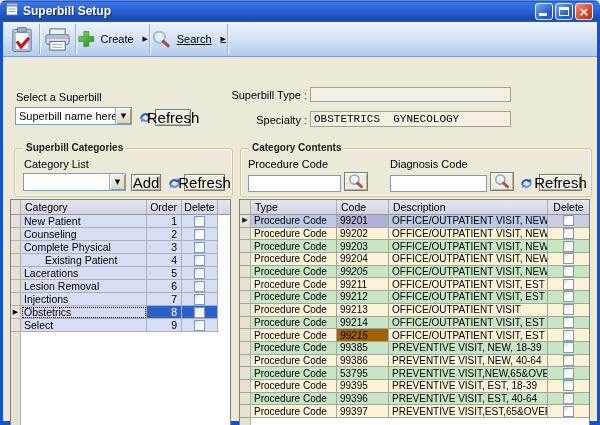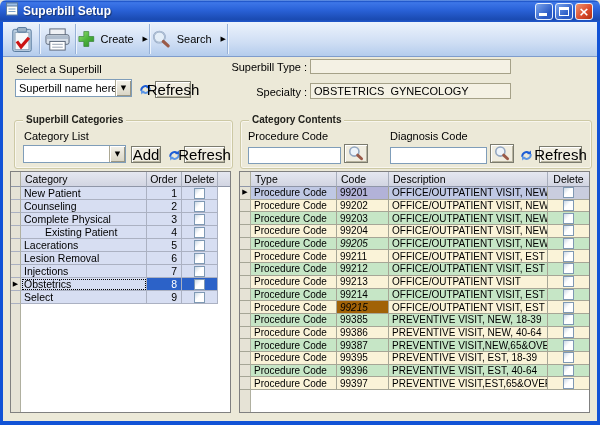--- a/index.html
+++ b/index.html
@@ -27,21 +27,21 @@
   .toolbar { position:absolute; left:3px; top:22px; width:594px; height:35px;
     background:linear-gradient(180deg,#ecf3fc 0%,#cfdef4 60%,#b4ccec 100%);
     border-bottom:1px solid #7f9ccc; }
   .tool-sep { position:absolute; top:2px; width:1px; height:30px; background:#97b1d7; box-shadow:1px 0 0 #edf4fd; }
   .tool-item { position:absolute; top:0; height:34px; display:flex; align-items:center; justify-content:center; gap:5px; }
   .tool-label { font-size:11px; color:#000; }
   .tool-arrow { font-family:"DejaVu Sans",sans-serif; font-size:7px; color:#000; margin-left:4px; }
 
   
   .client { position:absolute; left:3px; top:57px; width:594px; height:364px; background:#ece9d8; }
-  .abs { position:absolute; }
+  .abs { position:absolute;margin-top:28px; }
   .lbl { font-size:11px; color:#000; white-space:nowrap; }
 
   .field { background:#f4f1e4; border:1px solid #a5a188; font-size:11px; line-height:13px; padding:1px 3px; overflow:hidden; white-space:pre; }
 
   .combo { background:#fff; border:1px solid #7f9db9; display:flex; align-items:center; }
   .combo .combo-text { flex:1; font-size:11px; padding-left:3px; overflow:hidden; white-space:nowrap; }
   .combo .combo-btn { width:16px; height:100%; background:linear-gradient(180deg,#f4f2ea,#d8d4c4);
     border-left:1px solid #aca894; box-shadow:inset 1px 1px 0 #fff, inset -1px -1px 0 #9a9684;
     display:flex; align-items:center; justify-content:center; }
   .combo .combo-btn span { font-family:"DejaVu Sans",sans-serif; font-size:7px; color:#000; }
@@ -140,21 +140,21 @@
     </div>
     <div class="tool-sep" style="left:72px;"></div>
     <div class="tool-item" style="left:74px;width:71px;">
       <svg width="26" height="26" viewBox="0 0 30 30">
         <path d="M11 3 h8 v8 h8 v8 h-8 v8 h-8 v-8 h-8 v-8 h8 z" fill="url(#plusg)" stroke="#2a7a2a"></path>
       </svg>
       <span class="tool-label">Create</span>
       <span class="tool-arrow">▶</span>
     </div>
     <div class="tool-sep" style="left:146px;"></div>
-    <div class="tool-item" style="left:148px;width:75px;">
+    <div class="tool-item" style="left:148px;width:75px;text-decoration:underline;">
       <svg width="25" height="25" viewBox="0 0 26 26">
         <circle cx="10.5" cy="10" r="7" fill="#e4eef8" stroke="#93a6c0" stroke-width="2.2"></circle>
         <circle cx="10.5" cy="10" r="7" fill="none" stroke="#c3d3e6" stroke-width="0.8"></circle>
         <path d="M15.5 15.5 l6 5.5" stroke="#9a5a48" stroke-width="4" stroke-linecap="round"></path>
       </svg>
       <span class="tool-label">Search</span>
       <span class="tool-arrow">▶</span>
     </div>
     <div class="tool-sep" style="left:224px;"></div>
   </div>
@@ -174,21 +174,21 @@
         <path d="M12.5 1.5 l0.5 4.5 l-4.5 -0.5 z" fill="#1b5cd5"></path>
         <path d="M12.5 5.5 A4.5 4.5 0 0 1 5 9.5" fill="none" stroke="#5b95e5" stroke-width="2"></path>
         <path d="M3.5 12.5 l-0.5 -4.5 l4.5 0.5 z" fill="#5b95e5"></path>
       </svg>
     </div>
     <div class="abs btn" style="left:152px;top:24px;width:36px;height:17px;">Refresh</div>
 
     <div class="abs lbl" style="left:178px;top:4px;width:126px;text-align:right;">Superbill Type :</div>
     <div class="abs field" style="left:307px;top:2px;width:201px;height:15px;"></div>
     <div class="abs lbl" style="left:178px;top:29px;width:126px;text-align:right;">Specialty :</div>
-    <div class="abs field" style="left:307px;top:26px;width:201px;height:16px;">OBSTETRICS  GYNECOLOGY</div>
+    <div class="abs field" style="left:307px;top:26px;width:201px;height:16px;font-family:Liberation Mono, monospace;">OBSTETRICS  GYNECOLOGY</div>
 
     <div class="abs groupbox" style="left:11px;top:63px;width:219px;height:49px;">
       <span class="gb-caption">Superbill Categories</span>
     </div>
     <div class="abs lbl" style="left:21px;top:73px;">Category List</div>
     <div class="abs combo" style="left:20px;top:88px;width:103px;height:18px;">
       <span class="combo-text"></span>
       <span class="combo-btn">
           <span>▼</span>
         </span>
@@ -449,21 +449,21 @@
             <div class="cell" style="background: rgb(250, 243, 216);">Procedure Code</div>
             <div class="cell" style="background: rgb(250, 243, 216);">99386</div>
             <div class="cell" style="background: rgb(250, 243, 216);">PREVENTIVE VISIT, NEW, 40-64</div>
             <div class="cell ck" style="border-right: none; background: rgb(250, 243, 216);">
               <span class="checkbox"></span>
             </div>
           </div>
           <div class="rrow">
             <div class="cell selcol"></div>
             <div class="cell" style="background: rgb(198, 230, 198);">Procedure Code</div>
-            <div class="cell" style="background: rgb(198, 230, 198);">99387</div>
+            <div class="cell" style="background: rgb(198, 230, 198);">53795</div>
             <div class="cell" style="background: rgb(198, 230, 198);">PREVENTIVE VISIT,NEW,65&amp;OVER</div>
             <div class="cell ck" style="border-right: none; background: rgb(198, 230, 198);">
               <span class="checkbox"></span>
             </div>
           </div>
           <div class="rrow">
             <div class="cell selcol"></div>
             <div class="cell" style="background: rgb(250, 243, 216);">Procedure Code</div>
             <div class="cell" style="background: rgb(250, 243, 216);">99395</div>
             <div class="cell" style="background: rgb(250, 243, 216);">PREVENTIVE VISIT, EST, 18-39</div>

